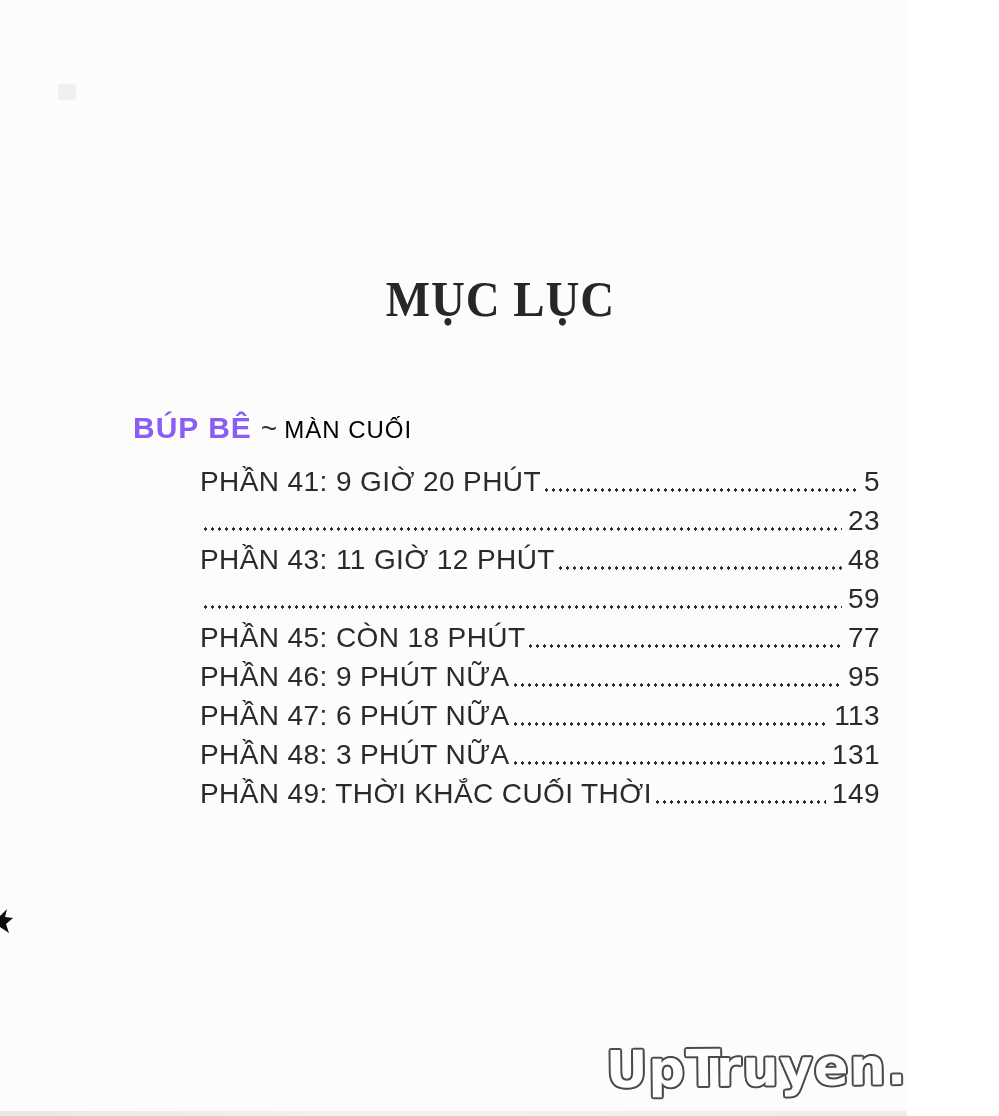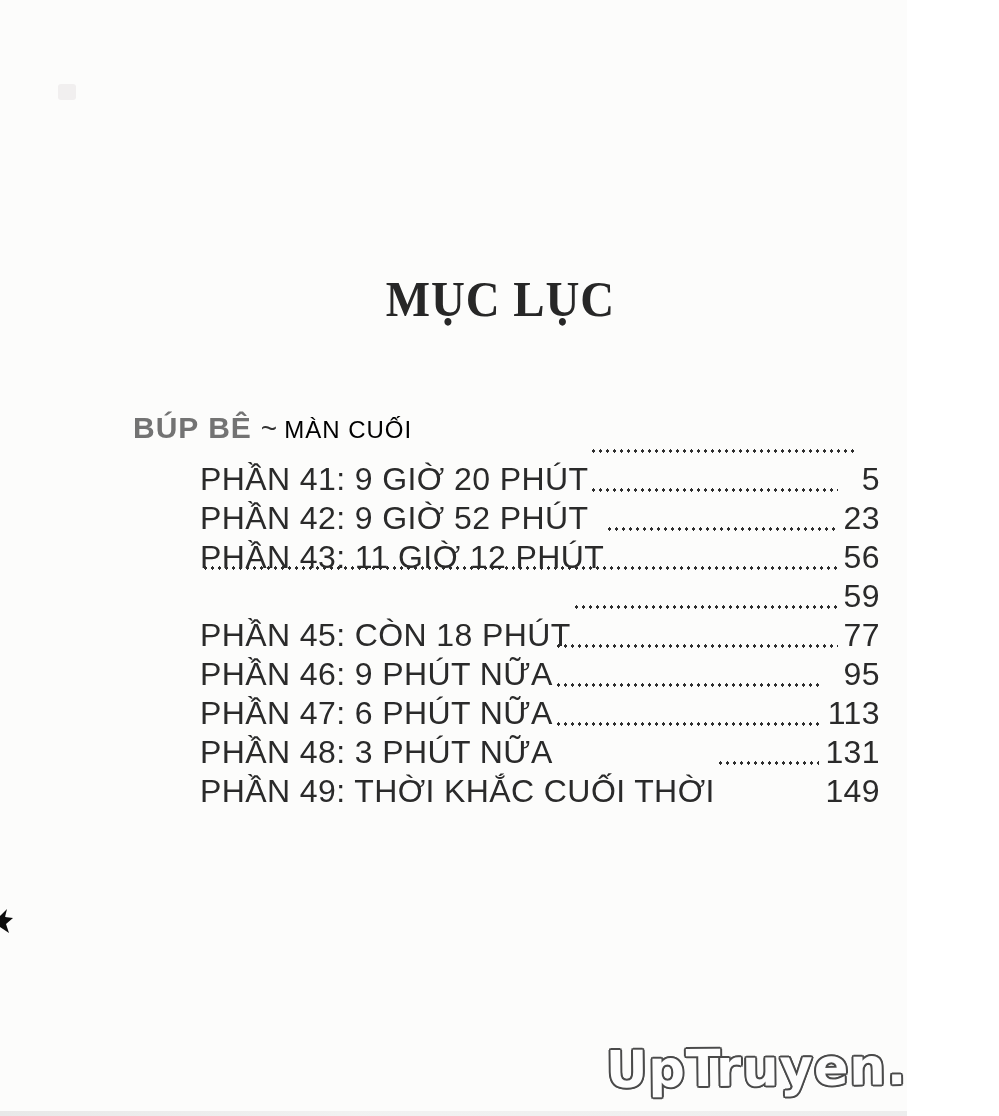--- a/index.html
+++ b/index.html
@@ -34,32 +34,32 @@
     font-size:51px;
     letter-spacing:1px;
     transform:translateX(47px) scaleX(0.92);
     color:#272727;
   }
   
   .section-header {
     position:absolute; top:411px; left:133px;
     white-space:nowrap;
   }
-  .series   { font-size:30px; font-weight:700; letter-spacing:1px; color:#737373; }
+  .series   { font-size:30px; font-weight:700; letter-spacing:1px; color:#8b5cf6; }
   .tilde    { font-size:28px; font-weight:400; margin:0 7px 0 9px; color:#333; }
   .subtitle { font-size:24px; font-weight:500; letter-spacing:1px; color:#000000; }
   
   .toc-list {
     position:absolute; top:461px; left:200px; width:680px;
     list-style:none;
   }
   .toc-row {
-    display:flex; align-items:flex-start;
+    display:flex; align-items:flex-end;
     height:39px;
-    font-size:32px;
+    font-size:28px;
     letter-spacing:.4px;
     line-height:36px;
     color:#2a2a2a;
     cursor:pointer;
   }
   .toc-label { white-space:nowrap; }
   .leader { flex:1 1 auto; position:relative; margin:0 6px 0 2px; min-width:12px; }
   .leader::after {
     content:"";
     position:absolute; left:0; right:0; bottom:8px; height:4px;
@@ -100,29 +100,28 @@
   </div>
 
   <ul class="toc-list" id="toc-list">
   <li class="toc-row">
     <span class="toc-label">PHẦN 41: 9 GIỜ 20 PHÚT</span>
     <span class="leader"></span>
     <span class="toc-page">5</span>
   </li>
 
   <li class="toc-row">
-    <span class="toc-label">PHẦN 42: 9 GIỜ 52 PHÚT</span>
     <span class="leader"></span>
     <span class="toc-page">23</span>
   </li>
 
   <li class="toc-row">
     <span class="toc-label">PHẦN 43: 11 GIỜ 12 PHÚT</span>
     <span class="leader"></span>
-    <span class="toc-page">56</span>
+    <span class="toc-page">48</span>
   </li>
 
   <li class="toc-row">
     <span class="leader"></span>
     <span class="toc-page">59</span>
   </li>
 
   <li class="toc-row">
     <span class="toc-label">PHẦN 45: CÒN 18 PHÚT</span>
     <span class="leader"></span>

